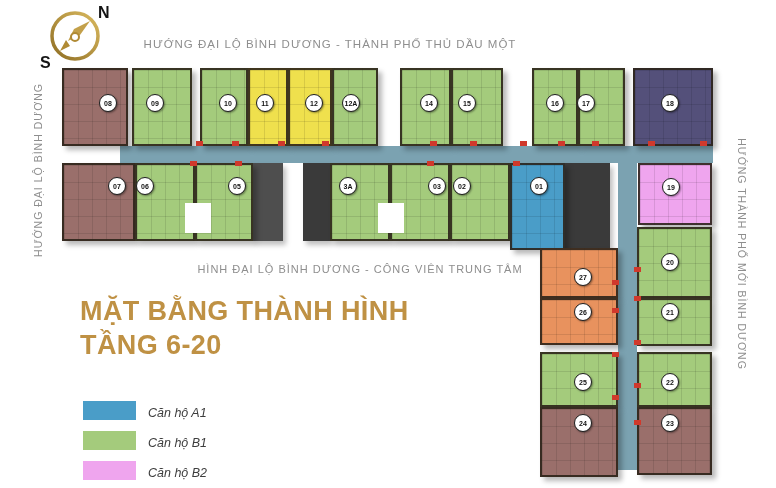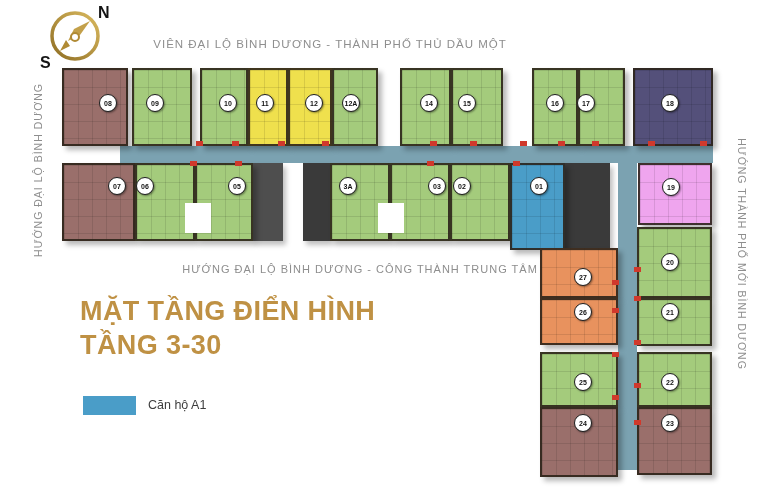--- a/index.html
+++ b/index.html
@@ -7,21 +7,21 @@
 
   .dir-label{position:absolute;color:#8e8e8e;font-size:11.5px;letter-spacing:1px;text-align:center;white-space:nowrap;}
   #label-top{left:100px;top:38px;width:460px;}
   #label-bottom{left:160px;top:263px;width:400px;font-size:11px;}
   #label-left{left:-62px;top:164px;width:200px;transform:rotate(-90deg);font-size:10.5px;}
   #label-right{left:612px;top:248px;width:260px;transform:rotate(90deg);font-size:10.5px;}
 
   #title{position:absolute;left:80px;top:294px;font-weight:bold;font-size:27px;line-height:34px;letter-spacing:.4px;}
 
   #legend{position:absolute;left:83px;top:390px;display:grid;grid-template-columns:137px 135px 150px;grid-template-rows:repeat(3,30px);grid-auto-flow:column;align-items:center;}
-  .legend-item{display:flex;align-items:center;height:30px;}
+  .legend-item{display:flex;align-items:flex-end;height:30px;font-style:italic;}
   .swatch{width:53px;height:19px;margin-right:12px;flex:none;}
   .legend-label{font-size:12.5px;color:#3d3d3d;}
 
   #floor-plan{position:absolute;left:0;top:0;width:776px;height:488px;}
   .corridor{position:absolute;z-index:1;}
   .core{position:absolute;z-index:2;box-shadow:3px 4px 5px rgba(0,0,0,.25);}
   .unit{position:absolute;z-index:3;box-sizing:border-box;border:2px solid rgba(44,36,26,.9);
         box-shadow:4px 4px 5px rgba(0,0,0,.28);
         background-image:linear-gradient(rgba(0,0,0,.10) 1px,transparent 1px),
                          linear-gradient(90deg,rgba(0,0,0,.10) 1px,transparent 1px);
@@ -47,22 +47,22 @@
       </linearGradient>
     </defs>
     <circle cx="47" cy="36" r="23" fill="none" stroke="url(#gold)" stroke-width="3.5"></circle>
     <polygon points="62,21 46,29 40,41 52,35" fill="#c3a04a"></polygon>
     <polygon points="32,51 42,46 38,40" fill="#b08a34"></polygon>
     <circle cx="47" cy="37" r="4" fill="#fff" stroke="#b08a34" stroke-width="2"></circle>
     <text x="70" y="18">N</text>
     <text x="12" y="68">S</text>
   </svg>
 
-  <div class="dir-label" id="label-top">VIÊN ĐẠI LỘ BÌNH DƯƠNG - THÀNH PHỐ THỦ DẦU MỘT</div>
-  <div class="dir-label" id="label-bottom">HƯỚNG ĐẠI LỘ BÌNH DƯƠNG - CÔNG THÀNH TRUNG TÂM</div>
+  <div class="dir-label" id="label-top">HƯỚNG ĐẠI LỘ BÌNH DƯƠNG - THÀNH PHỐ THỦ DẦU MỘT</div>
+  <div class="dir-label" id="label-bottom">HÌNH ĐẠI LỘ BÌNH DƯƠNG - CÔNG VIÊN TRUNG TÂM</div>
   <div class="dir-label" id="label-left">HƯỚNG ĐẠI LỘ BÌNH DƯƠNG</div>
   <div class="dir-label" id="label-right">HƯỚNG THÀNH PHỐ MỚI BÌNH DƯƠNG</div>
 
   <div id="floor-plan">
       <div class="corridor" style="left: 120px; top: 146px; width: 593px; height: 17px; background-color: rgb(123, 162, 177);"></div>
       <div class="corridor" style="left: 618px; top: 146px; width: 19px; height: 324px; background-color: rgb(123, 162, 177);"></div>
       <div class="core" style="left: 253px; top: 163px; width: 30px; height: 78px; background-color: rgb(78, 78, 78);"></div>
       <div class="core" style="left: 303px; top: 163px; width: 27px; height: 78px; background-color: rgb(58, 58, 58);"></div>
       <div class="core" style="left: 562px; top: 163px; width: 48px; height: 87px; background-color: rgb(58, 58, 58);"></div>
       <div class="unit" style="left: 62px; top: 68px; width: 66px; height: 78px; background-color: rgb(154, 111, 107);"></div>
@@ -141,23 +141,31 @@
       <div class="badge" style="left: 574px; top: 303px;">26</div>
       <div class="badge" style="left: 574px; top: 373px;">25</div>
       <div class="badge" style="left: 574px; top: 414px;">24</div>
       <div class="badge" style="left: 661px; top: 253px;">20</div>
       <div class="badge" style="left: 661px; top: 303px;">21</div>
       <div class="badge" style="left: 661px; top: 373px;">22</div>
       <div class="badge" style="left: 661px; top: 414px;">23</div>
     </div>
 
   <div id="title" style="color: rgb(191, 145, 68);">
-    <div>MẶT TẦNG ĐIỂN HÌNH</div>
-    <div>TẦNG 3-30</div>
+    <div>MẶT BẰNG THÀNH HÌNH</div>
+    <div>TẦNG 6-20</div>
   </div>
 
   <div id="legend">
       <div class="legend-item">
         <span class="swatch" style="background: rgb(74, 157, 200);"></span>
         <span class="legend-label">Căn hộ A1</span>
       </div>
+      <div class="legend-item">
+        <span class="swatch" style="background: rgb(164, 203, 124);"></span>
+        <span class="legend-label">Căn hộ B1</span>
+      </div>
+      <div class="legend-item">
+        <span class="swatch" style="background: rgb(239, 165, 238);"></span>
+        <span class="legend-label">Căn hộ B2</span>
+      </div>
     </div>
 </div>
 
 </body></html>

